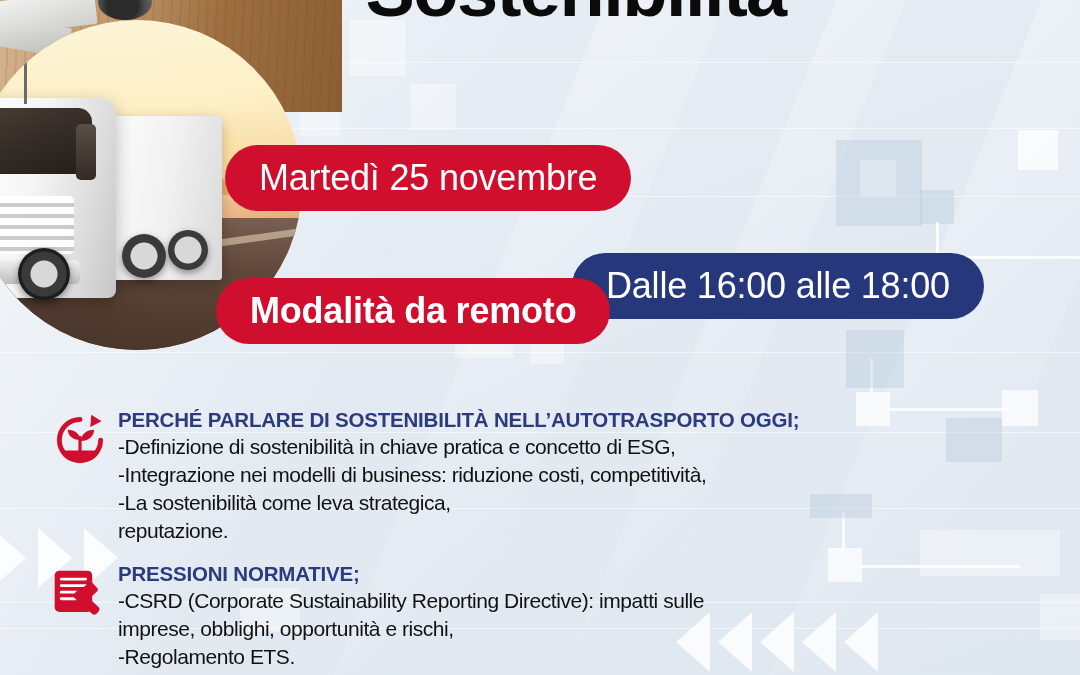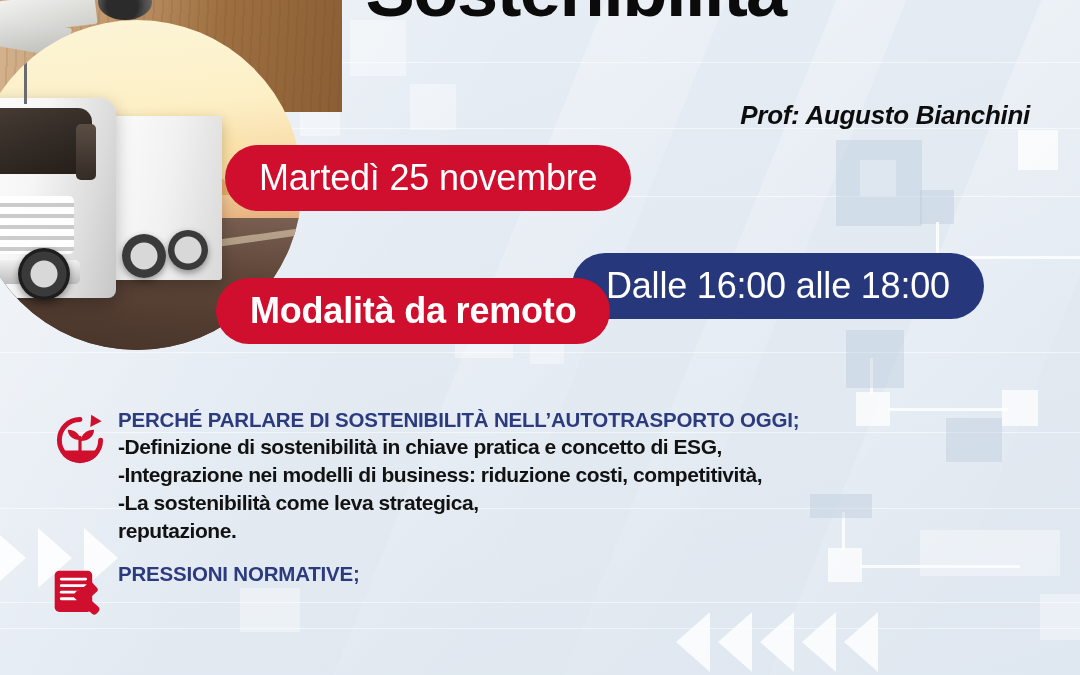--- a/index.html
+++ b/index.html
@@ -206,21 +206,21 @@
     width:60px; height:62px;
   }
   .sec-head {
     font-size:20.5px; font-weight:700;
     color:#2b3b7e;
     letter-spacing:-.2px;
     line-height:1.32;
     white-space:nowrap;
   }
   .sec-body {
-    font-size:21px; font-weight:700;
+    font-size:21px; font-weight:400;
     color:#121212;
     letter-spacing:-.45px;
     line-height:1.34;
   }
   .sec-body .li { margin:0; }
   
   .section.two { margin-top:14px; }
 </style>
 </head>
 <body>
@@ -300,21 +300,20 @@
     <div class="bumper"></div>
     <div class="wheel w3"></div>
     <div class="wheel w2"></div>
     <div class="wheel w1"></div>
   </div>
 
   <div class="title-block">
     <div class="title-line l1">“Sostenibilità</div>
   </div>
 
-  <div class="speaker">Prof: Augusto Bianchini</div>
 
   <div class="pill date">Martedì 25 novembre</div>
   <div class="pill time">Dalle 16:00 alle 18:00</div>
   <div class="pill mode">Modalità da remoto</div>
 
   <div class="sections">
 
     <div class="section one">
       <div class="sec-icon">
         <svg viewBox="0 0 64 64" width="60" height="62" aria-hidden="true">
@@ -343,16 +342,21 @@
             <line x1="12" y1="15" x2="38" y2="15"></line>
             <line x1="12" y1="22" x2="38" y2="22"></line>
             <line x1="12" y1="29" x2="34" y2="29"></line>
             <line x1="12" y1="36" x2="28" y2="36"></line>
           </g>
           <rect x="30" y="22" width="20" height="13" rx="3" fill="#cf0f2d" transform="rotate(-42 40 28)"></rect>
           <rect x="23" y="35" width="32" height="10" rx="4" fill="#cf0f2d" transform="rotate(42 39 40)"></rect>
         </svg>
       </div>
       <div class="sec-head">PRESSIONI NORMATIVE;</div>
+      <div class="sec-body">
+        <div class="li">-CSRD (Corporate Sustainability Reporting Directive): impatti sulle</div>
+        <div class="li">imprese, obblighi, opportunità e rischi,</div>
+        <div class="li">-Regolamento ETS.</div>
+      </div>
     </div>
 
   </div>
 </div>
 
 </body></html>

